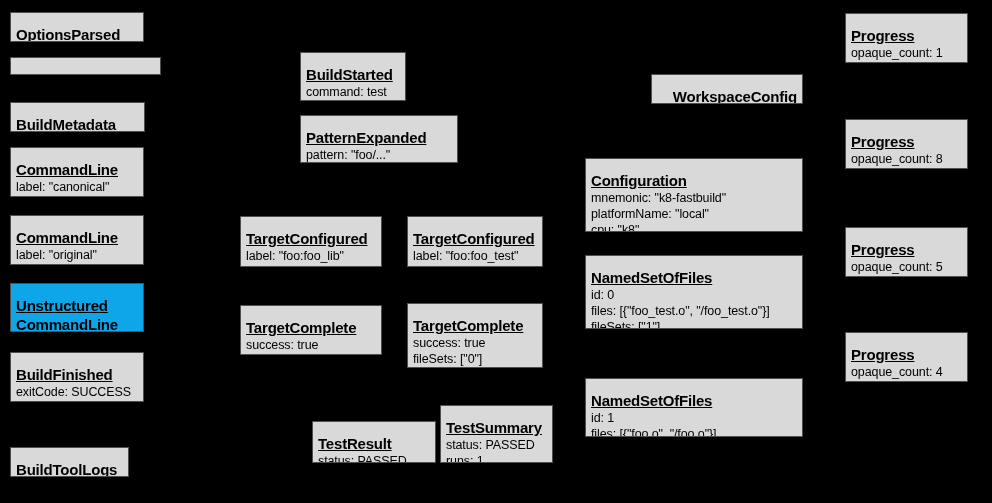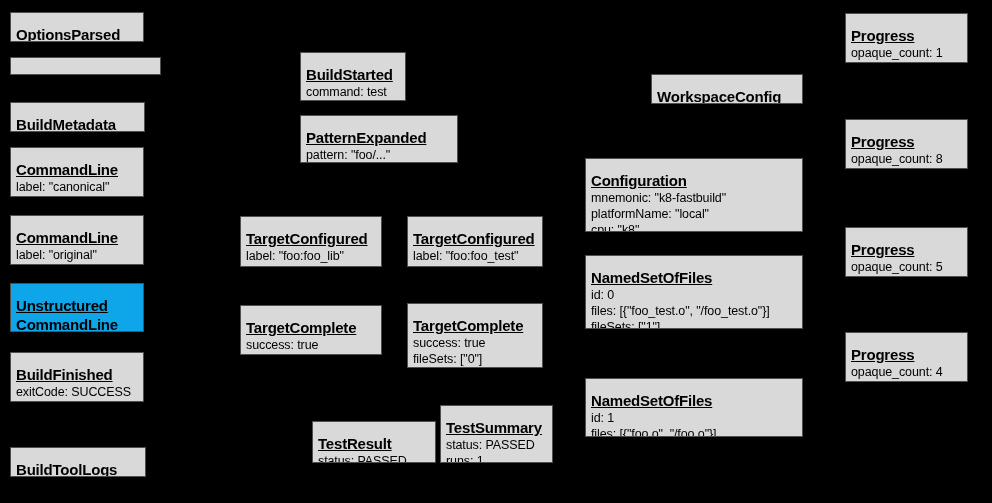--- a/index.html
+++ b/index.html
@@ -63,21 +63,21 @@
     <div class="node-title">Unstructured
 CommandLine</div>
     <div class="node-attrs"></div>
   </div>
     <div class="node" style="left: 10px; top: 352px; width: 134px; height: 50px; background: rgb(217, 217, 217); border: 1px solid rgb(79, 79, 79);">
     <div class="node-title">BuildFinished</div>
     <div class="node-attrs">
         <div class="node-attr">exitCode: SUCCESS</div>
       </div>
   </div>
-    <div class="node" style="left: 10px; top: 447px; width: 136px; height: 30px; background: rgb(217, 217, 217); border: 1px solid rgb(79, 79, 79);">
+    <div class="node" style="left: 10px; top: 447px; width: 119px; height: 30px; background: rgb(217, 217, 217); border: 1px solid rgb(79, 79, 79);">
     <div class="node-title">BuildToolLogs</div>
     <div class="node-attrs"></div>
   </div>
     <div class="node" style="left: 300px; top: 12px; width: 106px; height: 49px; background: rgb(217, 217, 217); border: 1px solid rgb(79, 79, 79); margin-top: 40px;">
     <div class="node-title">BuildStarted</div>
     <div class="node-attrs">
         <div class="node-attr">command: test</div>
       </div>
   </div>
     <div class="node" style="left: 300px; top: 115px; width: 158px; height: 48px; background: rgb(217, 217, 217); border: 1px solid rgb(79, 79, 79);">
@@ -117,21 +117,21 @@
         <div class="node-attr">status: PASSED</div>
       </div>
   </div>
     <div class="node" style="left: 440px; top: 405px; width: 113px; height: 58px; background: rgb(217, 217, 217); border: 1px solid rgb(79, 79, 79);">
     <div class="node-title">TestSummary</div>
     <div class="node-attrs">
         <div class="node-attr">status: PASSED</div>
         <div class="node-attr">runs: 1</div>
       </div>
   </div>
-    <div class="node" style="left: 651px; top: 74px; width: 152px; height: 30px; background: rgb(217, 217, 217); border: 1px solid rgb(79, 79, 79);">
+    <div class="node" style="left: 651px; top: 74px; width: 152px; height: 30px; background: rgb(217, 217, 217); border: 1px solid rgb(79, 79, 79); text-align: right;">
     <div class="node-title">WorkspaceConfig</div>
     <div class="node-attrs"></div>
   </div>
     <div class="node" style="left: 585px; top: 158px; width: 218px; height: 74px; background: rgb(217, 217, 217); border: 1px solid rgb(79, 79, 79);">
     <div class="node-title">Configuration</div>
     <div class="node-attrs">
         <div class="node-attr">mnemonic: "k8-fastbuild"</div>
         <div class="node-attr">platformName: "local"</div>
         <div class="node-attr">cpu: "k8"</div>
       </div>

